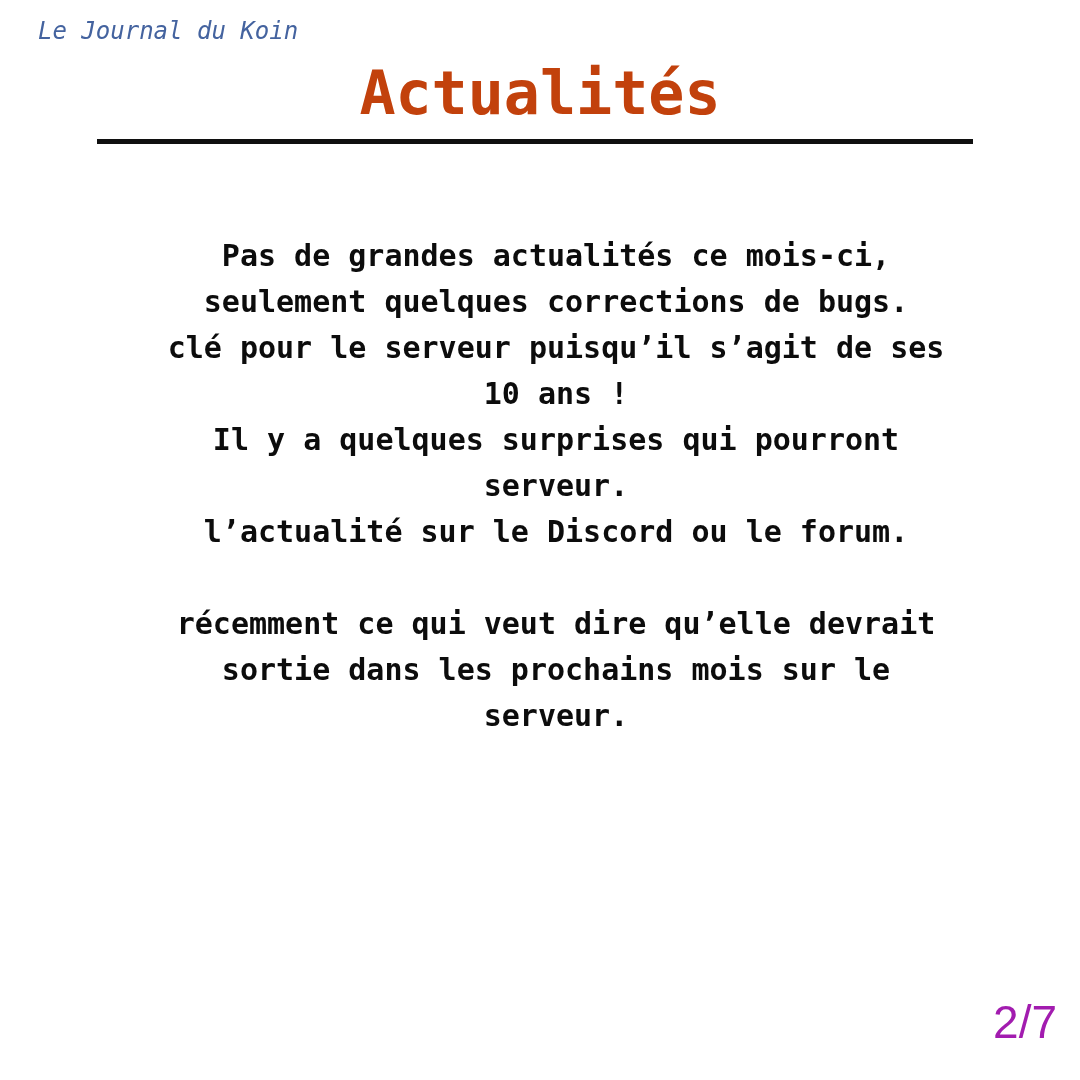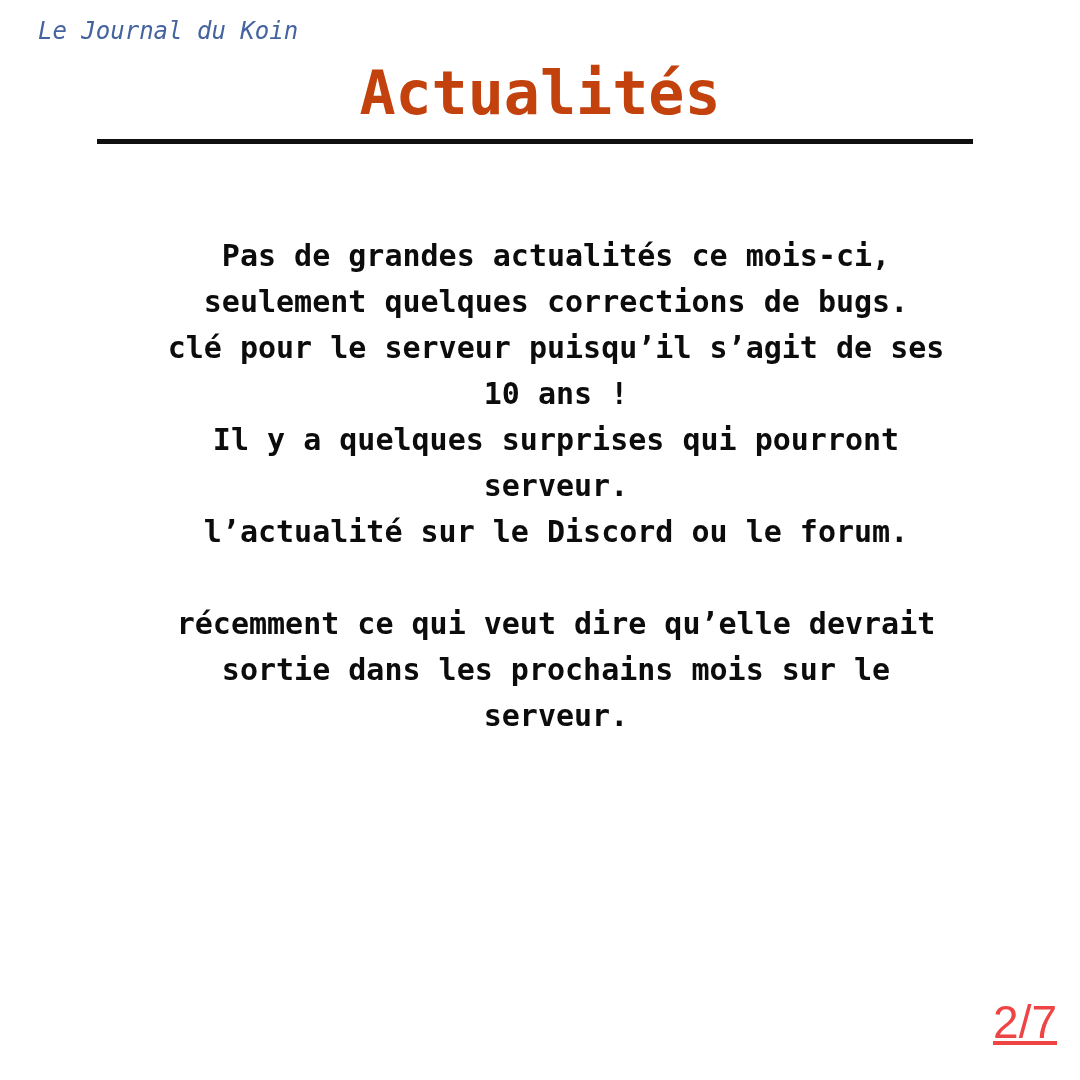--- a/index.html
+++ b/index.html
@@ -69,22 +69,21 @@
     white-space: nowrap;
   }
   .page-indicator {
     position: absolute;
     right: 23px;
     top: 999px;
     font-family: "Liberation Sans", sans-serif;
     font-size: 46px;
     line-height: 46px;
     font-weight: 500;
-    color: #ef4444;
-    text-decoration: underline;
+    color: #a21caf;
   }
 </style>
 </head>
 <body>
 
 <div class="page">
 
   <div class="journal-name">Le Journal du Koin</div>
 
   <h1 class="title">Actualités</h1>

